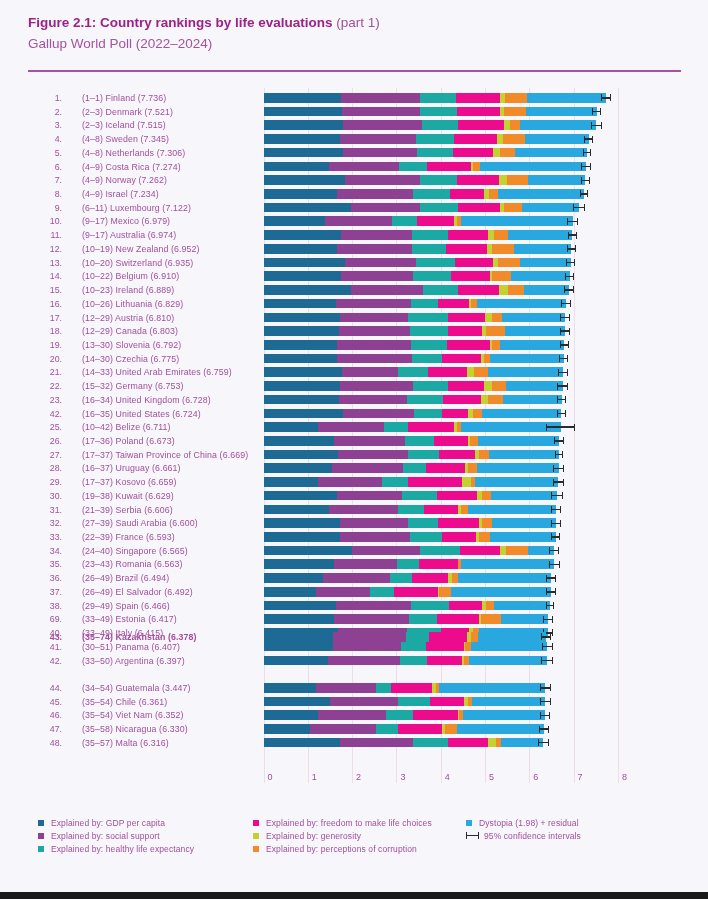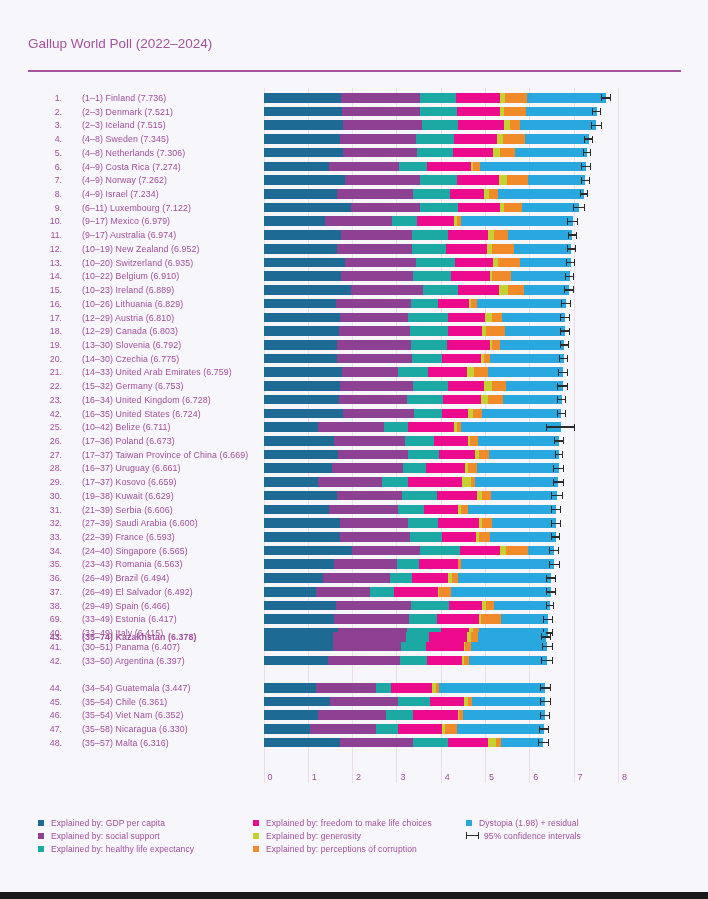--- a/index.html
+++ b/index.html
@@ -27,20 +27,21 @@
   .sw{width:6px;height:6px;margin-right:7px;flex:0 0 6px;}
   .ciw{width:13px;height:7px;position:relative;box-sizing:border-box;margin-right:5px;flex:0 0 13px;
     border-left:1.4px solid #2b2b2b;border-right:1.4px solid #2b2b2b;}
   .ciw::after{content:"";position:absolute;left:0;right:0;top:50%;margin-top:-0.7px;height:1.4px;background:#2b2b2b;}
   .black-bar{position:absolute;left:0;bottom:0;width:708px;height:7px;background:#191919;}
 </style>
 </head>
 <body>
 
 <div class="page">
+  <div class="fig-title"><span class="t-bold">Figure 2.1: Country rankings by life evaluations</span><span class="t-reg"> (part 1)</span></div>
   <div class="fig-subtitle">Gallup World Poll (2022–2024)</div>
   <div class="sep"></div>
 
   <div id="grid">
       <div class="gl" style="left: 263.5px;"></div>
       <div class="gl" style="left: 307.8px;"></div>
       <div class="gl" style="left: 352.1px;"></div>
       <div class="gl" style="left: 396.4px;"></div>
       <div class="gl" style="left: 440.7px;"></div>
       <div class="gl" style="left: 485px;"></div>

